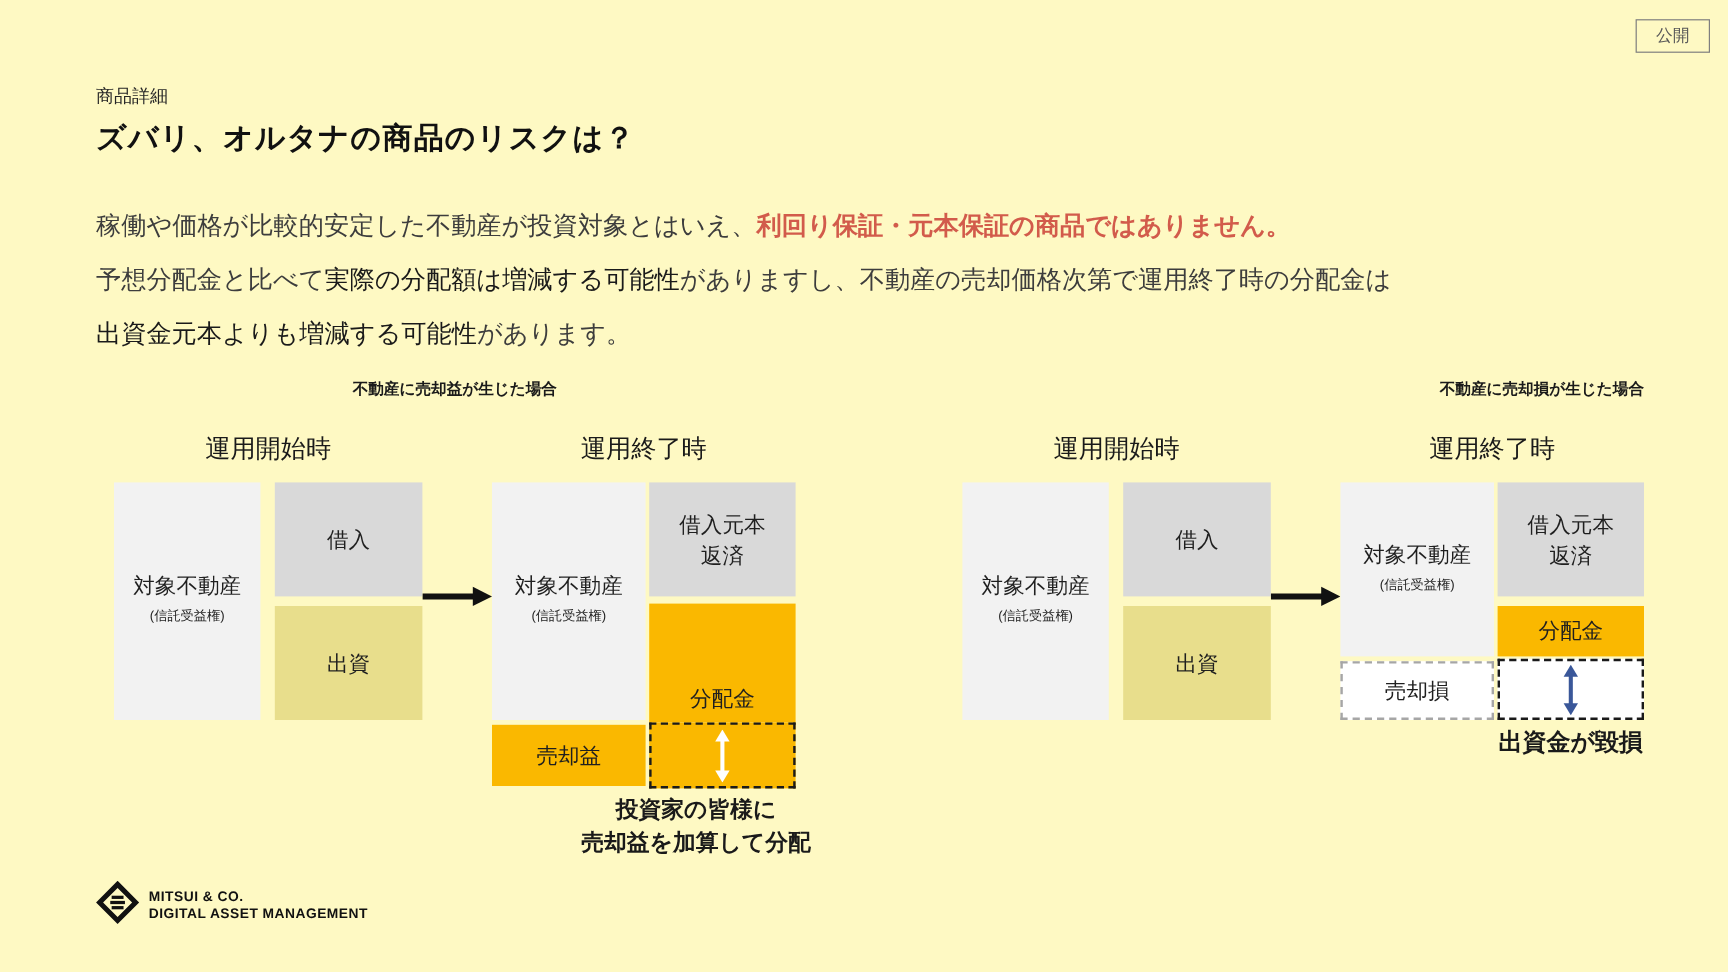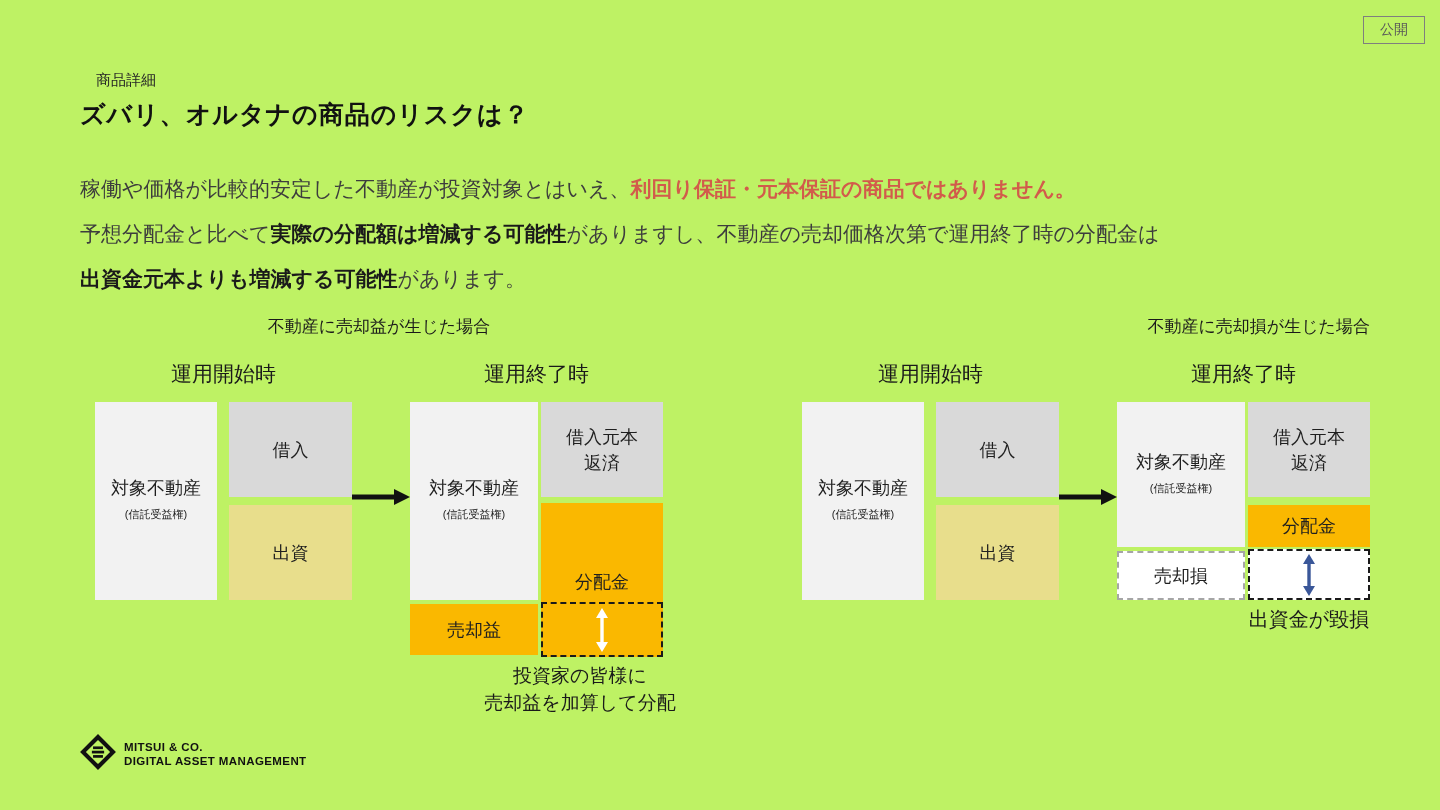--- a/index.html
+++ b/index.html
@@ -2,60 +2,60 @@
 <html style="--red: #D25B4B; --gold: #FAB800; --khaki: #E8DE8C; --gray: #D9D9D9; --lightgray: #F2F2F2; --blue: #3A5799;"><head>
 <meta charset="utf-8">
 <style>
   * { margin: 0; padding: 0; box-sizing: border-box; }
   html, body { background: #ffffff; }
   body { font-family: "Liberation Sans", "DejaVu Sans", sans-serif; }
   .slide {
     position: relative;
     width: 1440px;
     height: 810px;
-    background: #bef264;
+    background: #fef9c3;
     overflow: hidden;
   }
   .abs { position: absolute; }
 
   
   .public-badge {
     left: 1363px; top: 16px; width: 62px; height: 28px;
     border: 1.5px solid #7f7f7f;
     color: #595959; font-size: 14px;
     display: flex; align-items: center; justify-content: center;
   }
 
   
-  .eyebrow { left: 96px; top: 71px; font-size: 15px; color: #262626; text-align: right; }
+  .eyebrow { left: 80px; top: 71px; font-size: 15px; color: #262626; text-align: right; }
   .page-title { left: 80px; top: 98px; font-size: 25px; font-weight: 800; color: #111111; letter-spacing: 1px; }
 
   
   .intro { left: 80px; top: 166px; width: 1290px; font-size: 21px; color: #3d3d3d; line-height: 45px; }
-  .intro b { color: #1a1a1a; font-weight: 700; text-align: center; }
+  .intro b { color: #1a1a1a; font-weight: 400; text-align: center; }
   .intro .red { color: var(--red); font-weight: 700; }
 
   
-  .diagram-title { font-size: 17px; font-weight: 400; color: #1a1a1a; text-align: center; }
+  .diagram-title { font-size: 13px; font-weight: 700; color: #1a1a1a; text-align: center; }
   .phase-label { font-size: 21px; font-weight: 500; color: #1a1a1a; text-align: center; }
   .box {
     display: flex; flex-direction: column;
     align-items: center; justify-content: center;
     font-size: 18px; font-weight: 500; color: #1f1f1f;
     text-align: center; line-height: 26px;
   }
   .box .sub { font-size: 11px; }
   .bg-lightgray { background: var(--lightgray); }
   .bg-gray { background: var(--gray); }
   .bg-khaki { background: var(--khaki); }
   .bg-gold { background: var(--gold); }
   .dashed-black { border: 2.5px dashed #1a1a1a; }
   .dashed-gray { border: 2px dashed #a6a6a6; background: #ffffff; }
   .dist-bottom { justify-content: flex-end; padding-bottom: 7px; }
-  .caption { font-size: 19px; font-weight: 400; color: #1a1a1a; text-align: center; line-height: 27px; }
+  .caption { font-size: 19px; font-weight: 700; color: #1a1a1a; text-align: center; line-height: 27px; }
 
   .arrow-right svg { display: block; }
   .double-arrow { display: flex; align-items: center; justify-content: center; width: 100%; height: 100%; }
 
   
   .logo { left: 80px; top: 734px; display: flex; align-items: center; gap: 8px; }
   .logo-text { font-size: 11.5px; font-weight: 700; color: #111111; line-height: 14px; letter-spacing: 0.4px; }
 </style>
 </head>
 <body>

